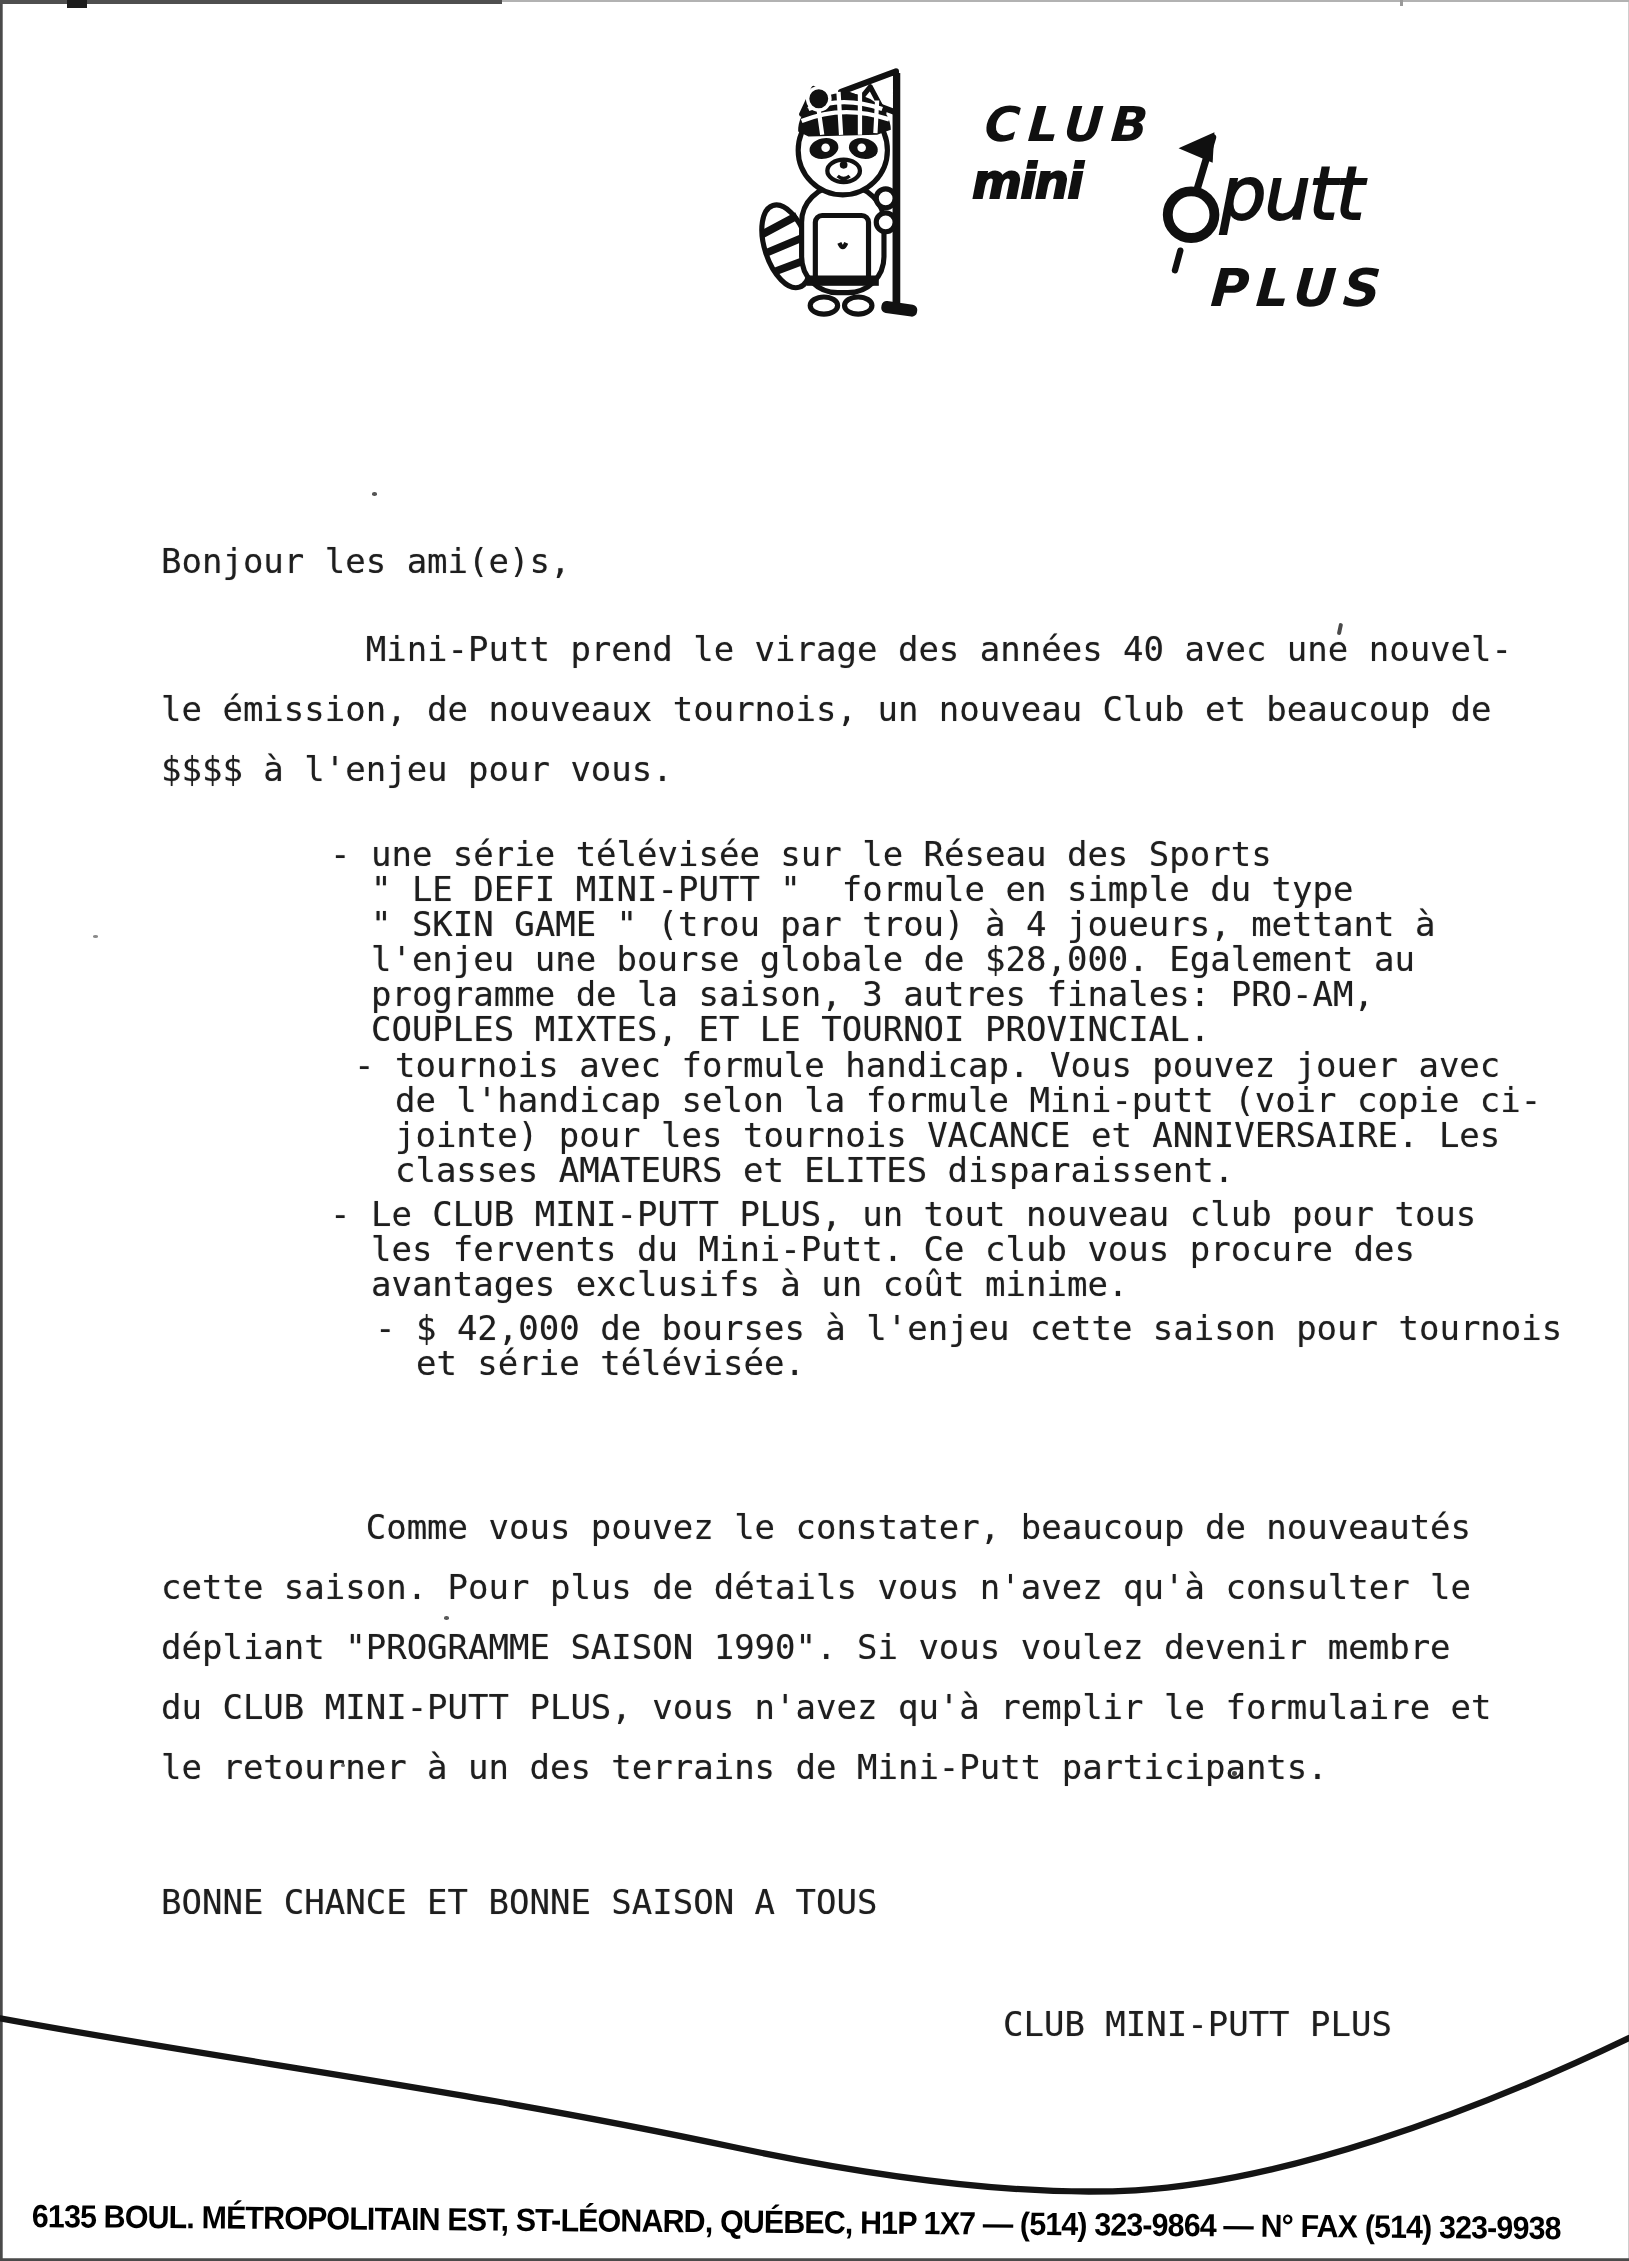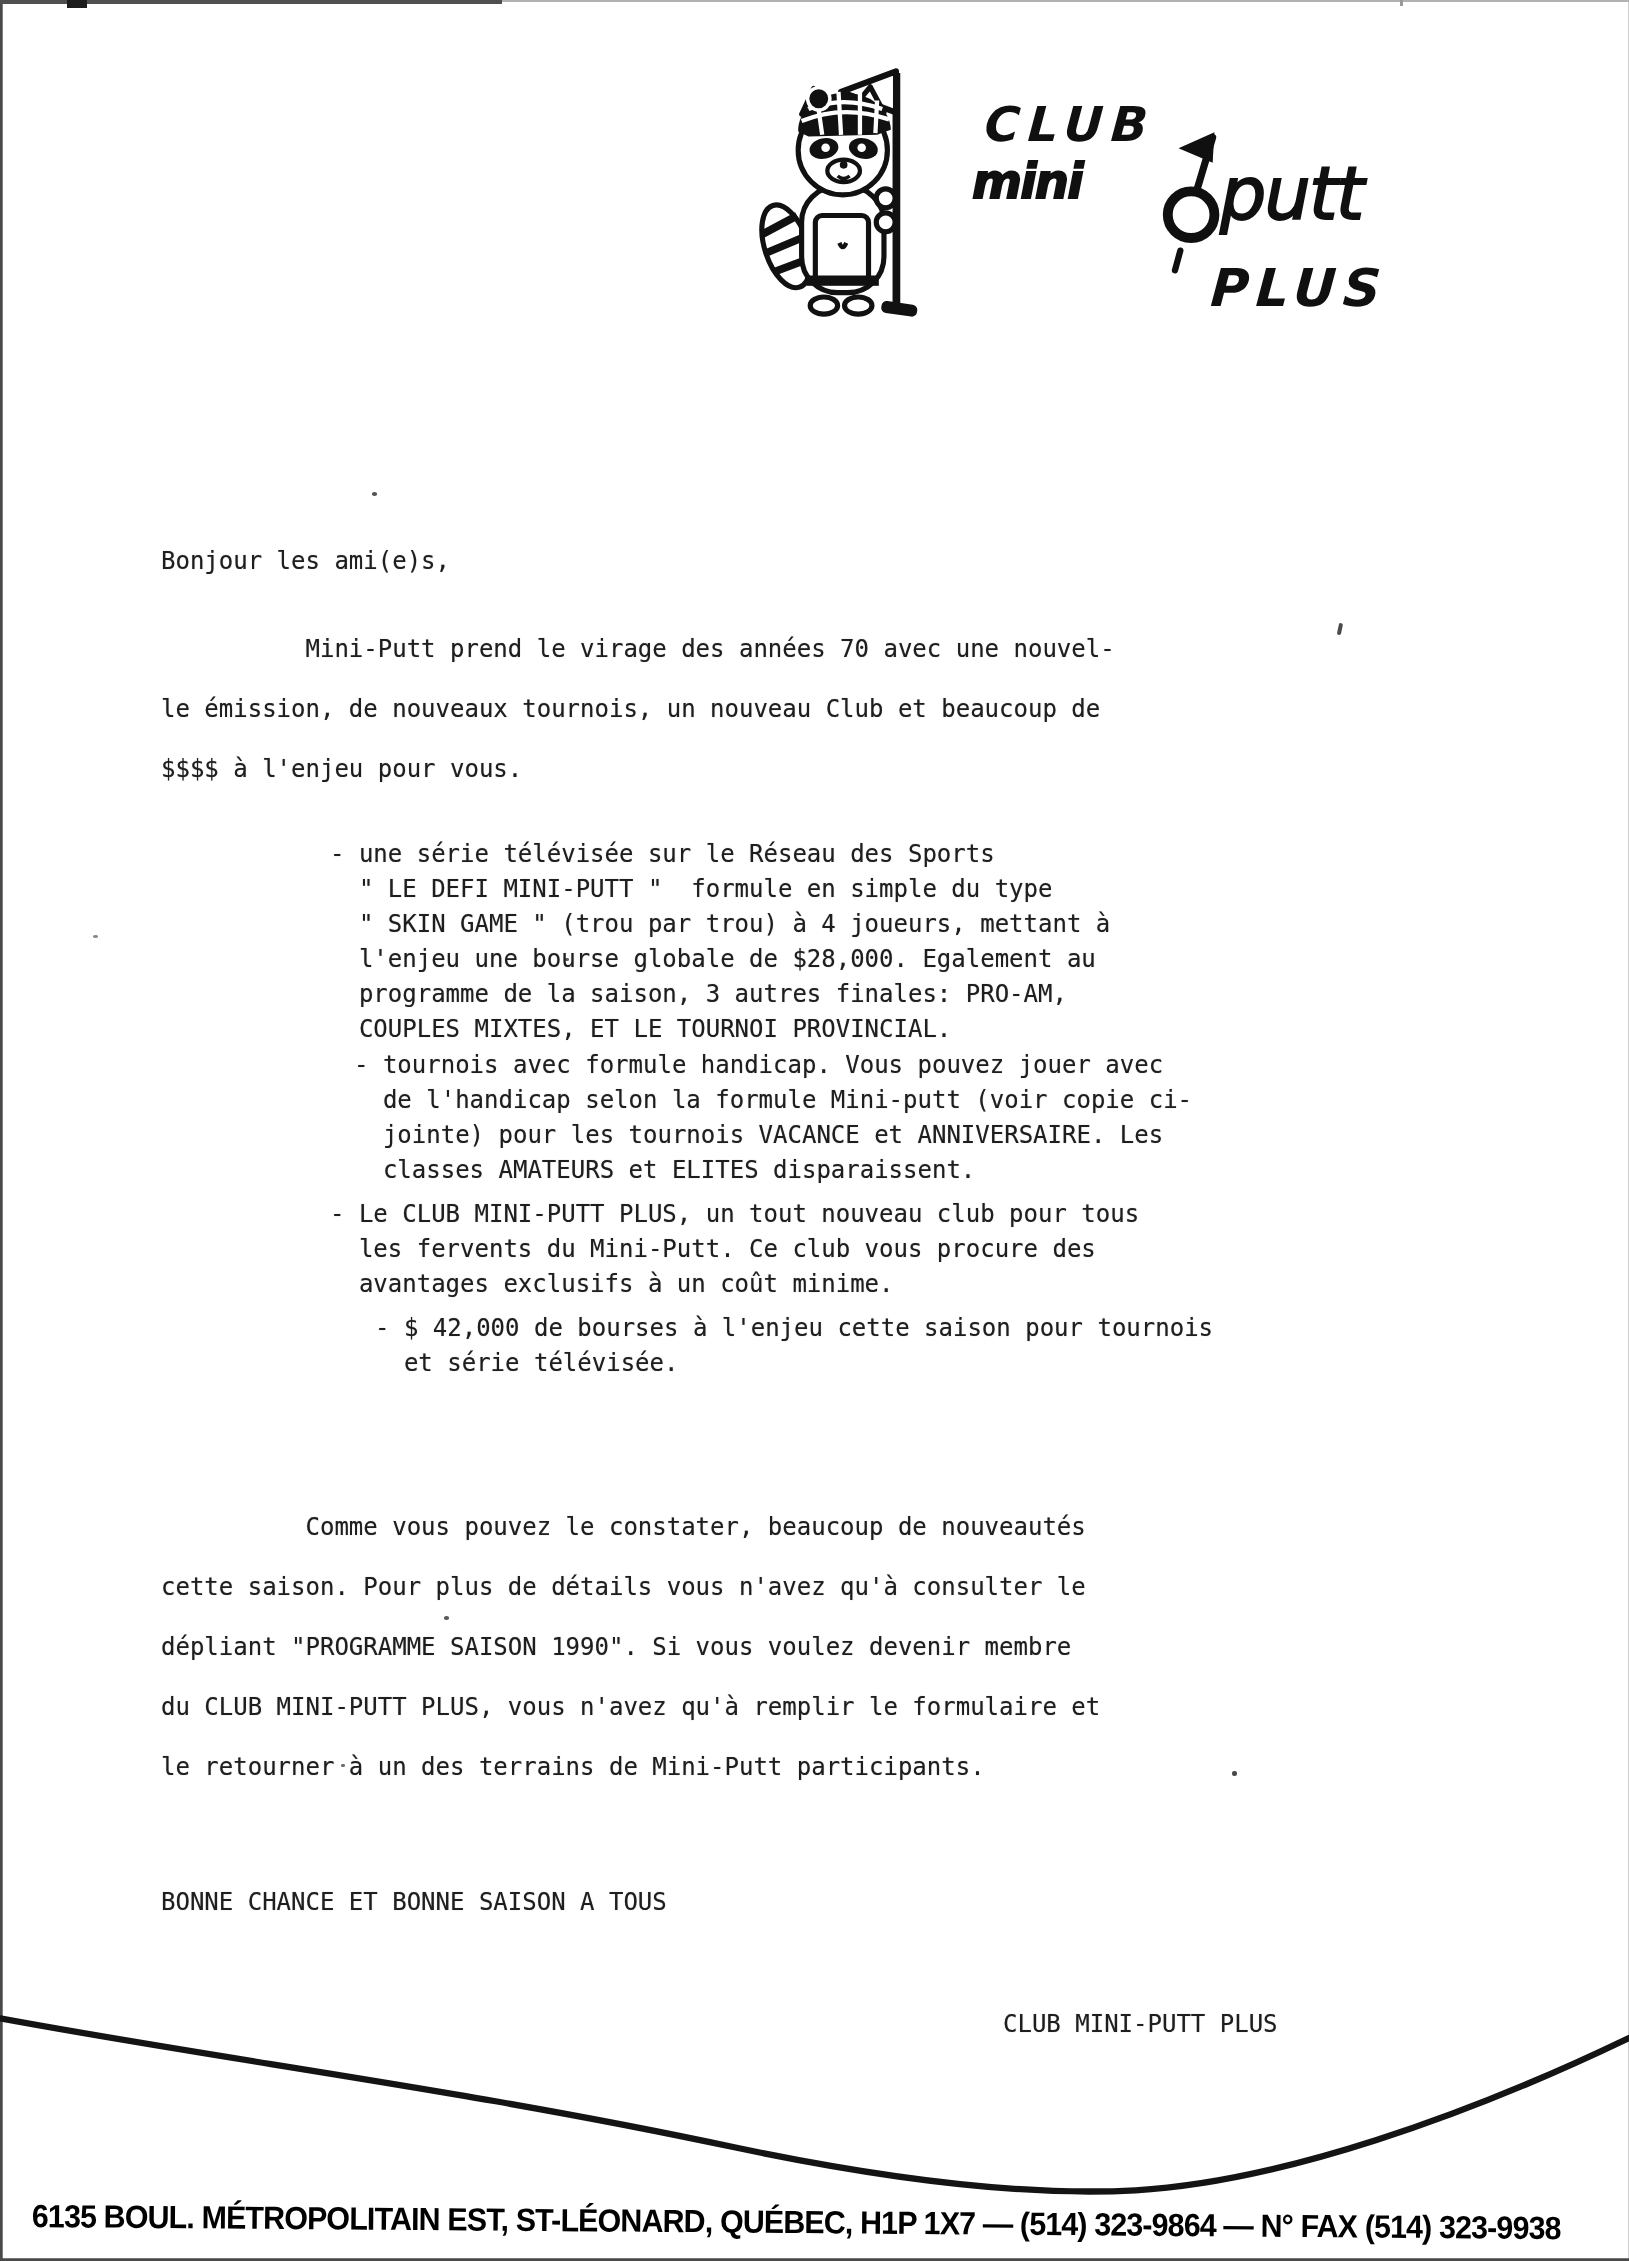--- a/index.html
+++ b/index.html
@@ -50,21 +50,21 @@
     -webkit-text-stroke:1.8px #101010;
   }
   .logo-plus{
     position:absolute;left:1211px;top:262px;
     font-family:"DejaVu Sans",sans-serif;font-weight:bold;font-style:italic;
     font-size:52px;letter-spacing:7.2px;line-height:1;color:#101010;
     transform:skewX(-4deg);
   }
 
   
-  .tline{position:absolute;white-space:pre;font-size:24px;text-shadow:0 0 0.9px rgba(20,20,20,.45);}
+  .tline{position:absolute;white-space:pre;font-size:34px;text-shadow:0 0 0.9px rgba(20,20,20,.45);}
   .salutation{left:161px;top:546px;line-height:30px;}
   .intro{left:161px;top:619px;line-height:60px;}
   .bullet{left:330px;line-height:35px;}
   .b1{top:837px;}
   .b2{top:1048px;margin-left:24px;}
   .b3{top:1197px;}
   .b4{top:1311px;margin-left:45px;}
   .b5{top:1408px;}
   .closing{left:161px;top:1497px;line-height:60px;}
   .farewell{left:161px;top:1887px;line-height:30px;}
@@ -149,21 +149,21 @@
       <circle cx="38" cy="100" r="26" fill="none" stroke="#101010" stroke-width="11"></circle>
       <line x1="44" y1="74" x2="62" y2="14" stroke="#101010" stroke-width="8" stroke-linecap="round"></line>
       <polygon points="64,8 24,26 62,42" fill="#101010"></polygon>
       <line x1="26" y1="140" x2="20" y2="162" stroke="#101010" stroke-width="7" stroke-linecap="round"></line>
     </svg>
     <div class="logo-putt">putt</div>
     <div class="logo-plus">PLUS</div>
   </div>
 
   <div class="tline salutation">Bonjour les ami(e)s,</div>
-  <div class="tline intro">          Mini-Putt prend le virage des années 70 avec une nouvel-
+  <div class="tline intro">          Mini-Putt prend le virage des années 40 avec une nouvel-
 le émission, de nouveaux tournois, un nouveau Club et beaucoup de
 $$$$ à l'enjeu pour vous.</div>
 
   <div class="tline bullet b1">- une série télévisée sur le Réseau des Sports
   " LE DEFI MINI-PUTT "  formule en simple du type
   " SKIN GAME " (trou par trou) à 4 joueurs, mettant à
   l'enjeu une bourse globale de $28,000. Egalement au
   programme de la saison, 3 autres finales: PRO-AM,
   COUPLES MIXTES, ET LE TOURNOI PROVINCIAL.</div>
   <div class="tline bullet b2">- tournois avec formule handicap. Vous pouvez jouer avec

